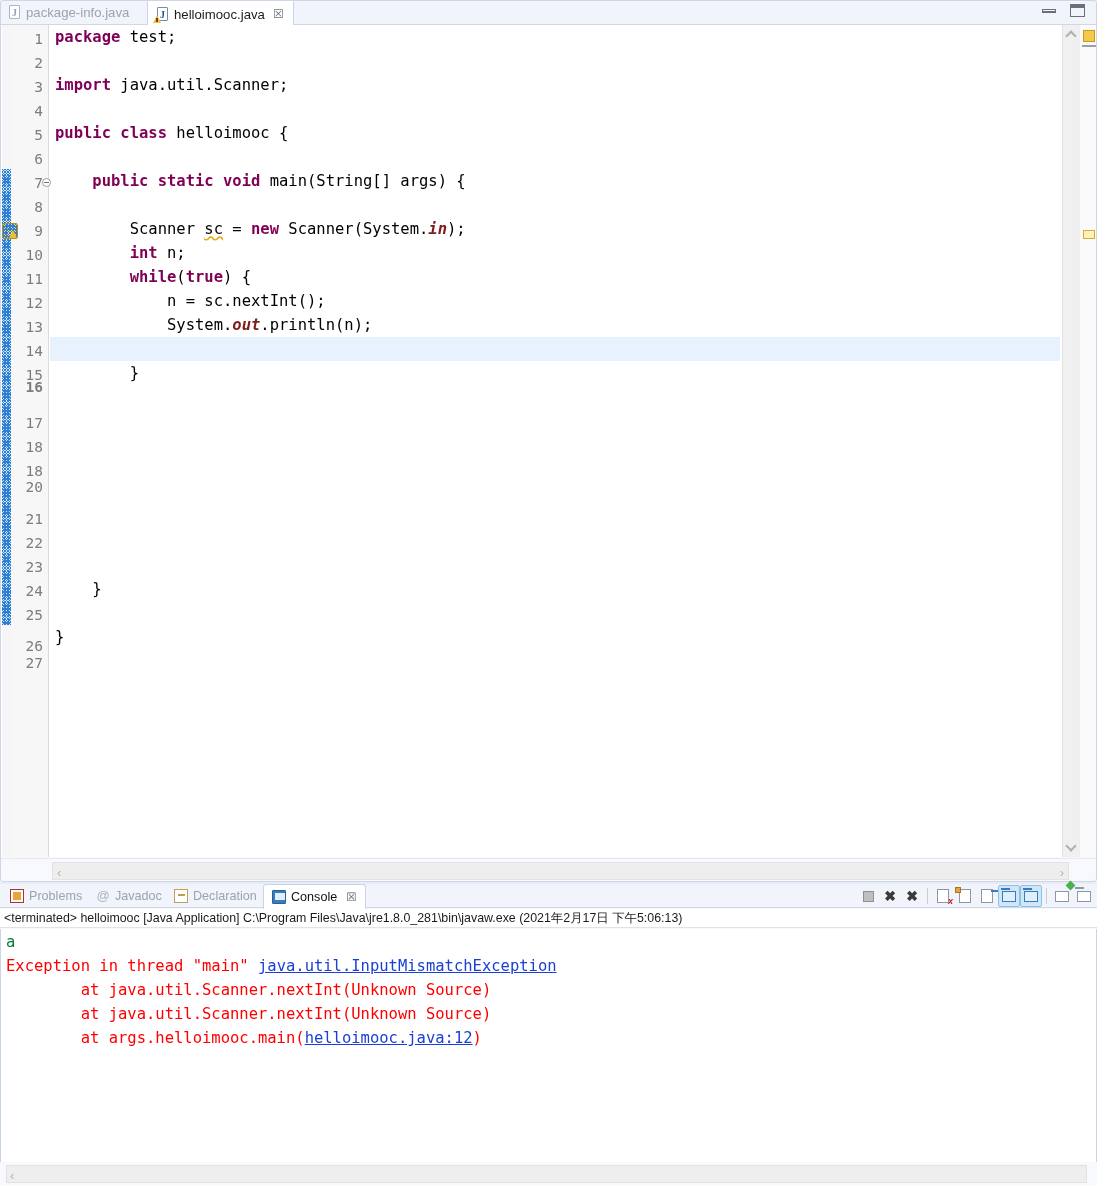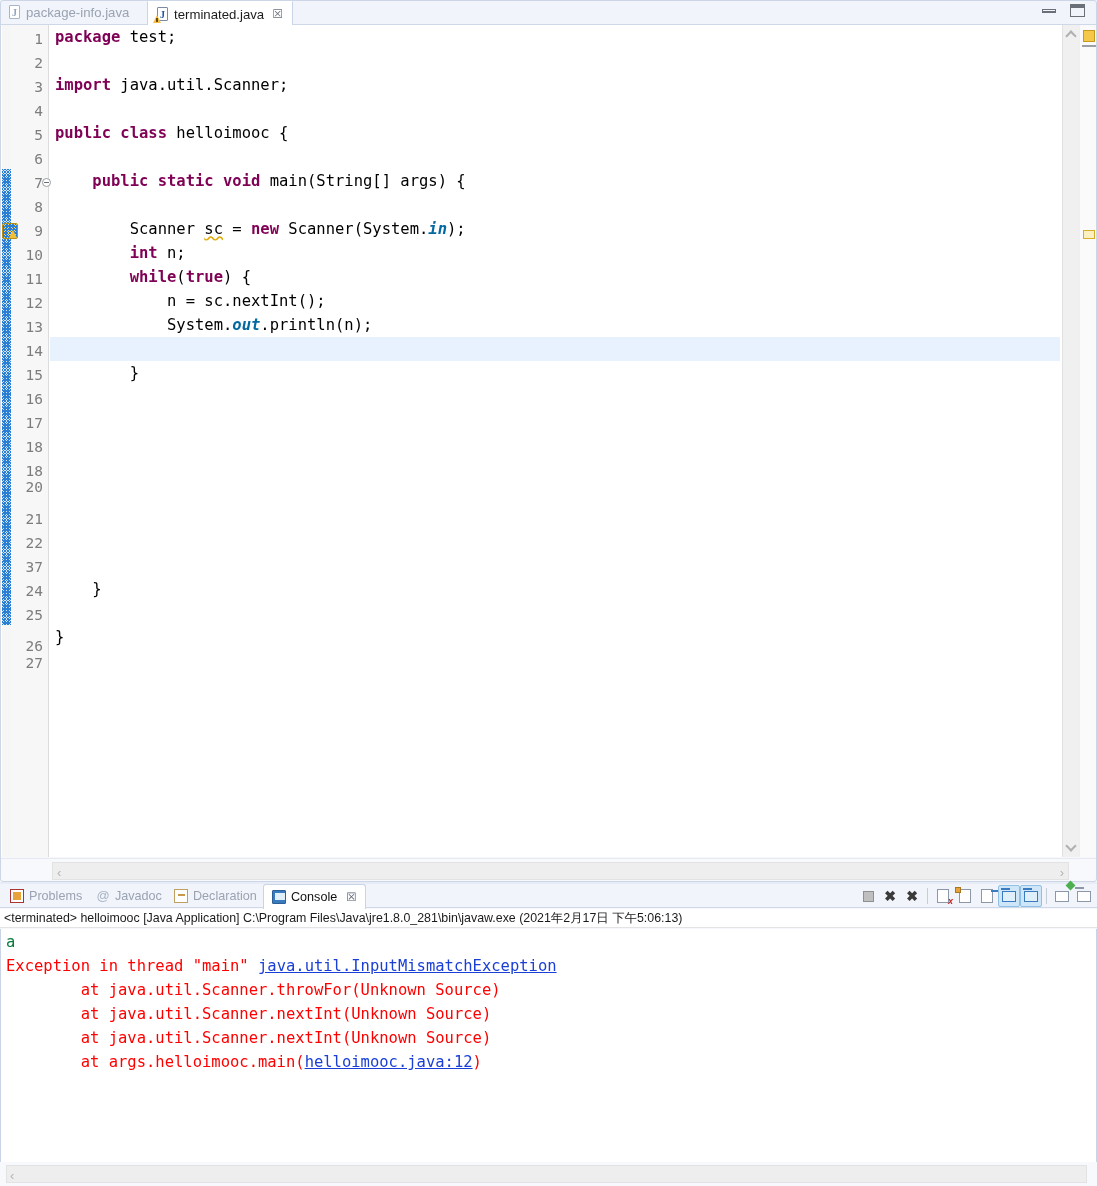--- a/index.html
+++ b/index.html
@@ -121,21 +121,21 @@
     overflow: hidden;
   }
   .cline {
     position: relative; height: 24px; line-height: 24px;
     font-family: "DejaVu Sans Mono", monospace; font-size: 15.5px;
     color: #000000; white-space: pre;
     padding-left: 5px;
   }
   .cline.current { background: #e8f2fe; width: 1012px; }
   .kw  { color: #7f0055; font-weight: bold; text-align: center; }
-  .sfield { color: #0369a1; font-weight: bold; font-style: italic; }
+  .sfield { color: #7f1d1d; font-weight: bold; font-style: italic; }
   .warnword {
     text-decoration: underline wavy #e0a800;
     text-decoration-skip-ink: none;
   }
 
   
   .vscroll {
     position: absolute; right: 17px; top: 0; width: 17px; height: 100%;
     background: #f0f0f0; border-left: 1px solid #e2e2e2;
   }
@@ -264,21 +264,21 @@
         </span>
         <span>package-info.java</span>
       </div>
 
       <div class="tab active">
         <span class="javaicon">
           <span class="page"></span>
             <span class="j">J</span>
             <span class="warnbadge"></span>
         </span>
-        <span>terminated.java</span>
+        <span>helloimooc.java</span>
         <span class="tabclose">☒</span>
       </div>
 
       <div class="winbtns">
         <span class="winmin">
             <i></i>
           </span>
         <span class="winmax">
             <i></i>
           </span>
@@ -303,28 +303,28 @@
             </span></div>
           <div class="lnum" style="top: 170px;">8</div>
           <div class="lnum" style="top: 194px;">9</div>
           <span class="bulb" style="top: 198px; left: -9px;"></span>
           <div class="lnum" style="top: 218px;">10</div>
           <div class="lnum" style="top: 242px;">11</div>
           <div class="lnum" style="top: 266px;">12</div>
           <div class="lnum" style="top: 290px;">13</div>
           <div class="lnum" style="top: 314px;">14</div>
           <div class="lnum" style="top: 338px;">15</div>
-          <div class="lnum" style="top: 362px;">16</div>
+          <div class="lnum" style="top: 350px; font-weight: bold;">16</div>
           <div class="lnum" style="top: 386px;">17</div>
           <div class="lnum" style="top: 410px;">18</div>
           <div class="lnum" style="top: 434px;">18</div>
           <div class="lnum" style="top: 450px; text-align: right;">20</div>
           <div class="lnum" style="top: 482px;">21</div>
           <div class="lnum" style="top: 506px;">22</div>
-          <div class="lnum" style="top: 530px;">37</div>
+          <div class="lnum" style="top: 530px;">23</div>
           <div class="lnum" style="top: 554px;">24</div>
           <div class="lnum" style="top: 578px;">25</div>
           <div class="lnum" style="top: 609px;">26</div>
           <div class="lnum" style="top: 626px;">27</div>
         </div>
 
       <div class="code" id="codearea">
           <div class="cline"><span class="kw">package</span><span> test;</span></div>
           <div class="cline">&nbsp;</div>
           <div class="cline"><span class="kw">import</span><span> java.util.Scanner;</span></div>
@@ -447,21 +447,20 @@
             </span>
           </span>
       </div>
     </div>
 
     <div class="cinfo">&lt;terminated&gt; helloimooc [Java Application] C:\Program Files\Java\jre1.8.0_281\bin\javaw.exe (2021年2月17日 下午5:06:13)</div>
 
     <div class="cout" id="coutarea">
         <div class="oline"><span class="o-green">a</span></div>
         <div class="oline"><span class="o-red">Exception in thread "main" </span><span class="o-link">java.util.InputMismatchException</span></div>
-        <div class="oline"><span class="o-red">        at java.util.Scanner.throwFor(Unknown Source)</span></div>
         <div class="oline"><span class="o-red">        at java.util.Scanner.nextInt(Unknown Source)</span></div>
         <div class="oline"><span class="o-red">        at java.util.Scanner.nextInt(Unknown Source)</span></div>
         <div class="oline"><span class="o-red">        at args.helloimooc.main(</span><span class="o-link">helloimooc.java:12</span><span class="o-red">)</span></div>
       </div>
 
     <div class="chscroll">
       <div class="track"></div>
       <span class="chs-left">‹</span>
     </div>
   </div>

